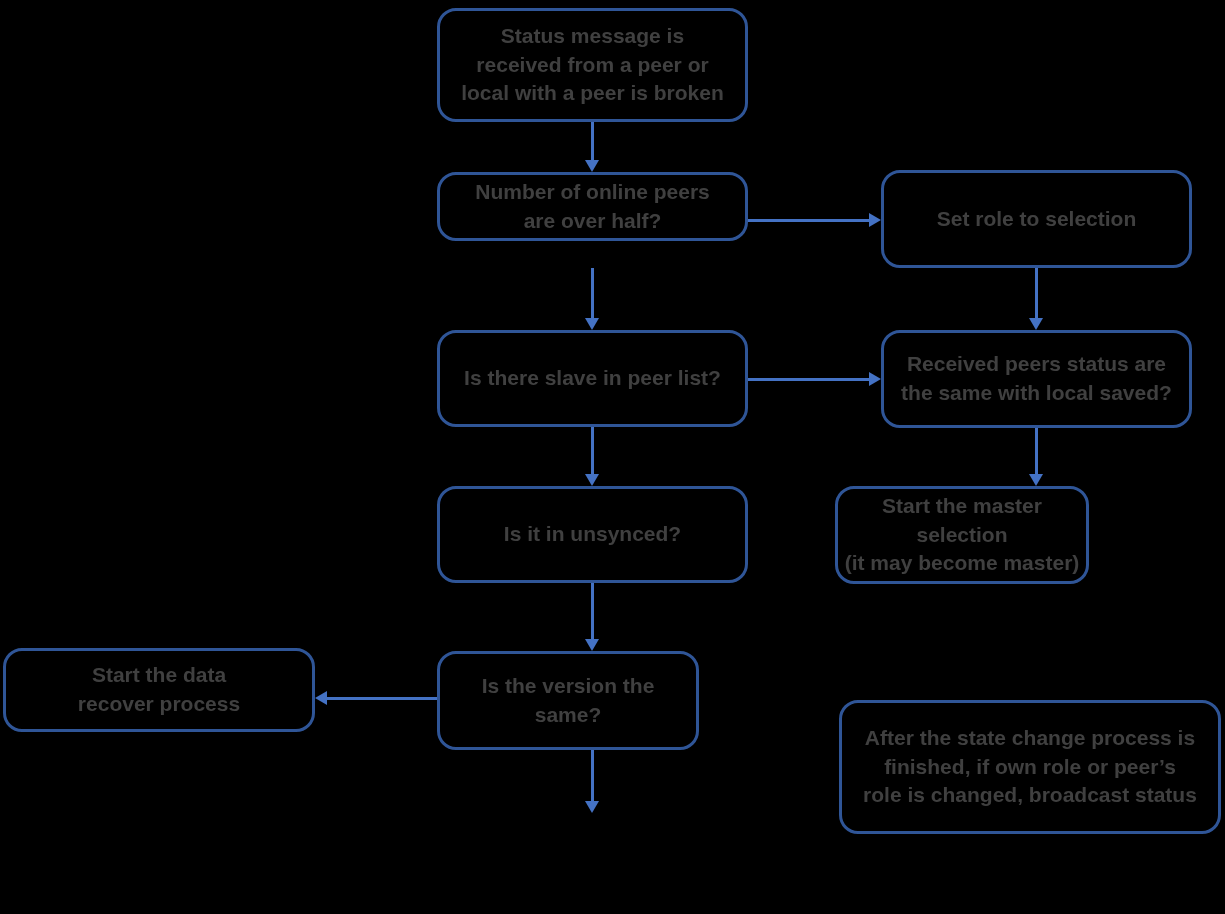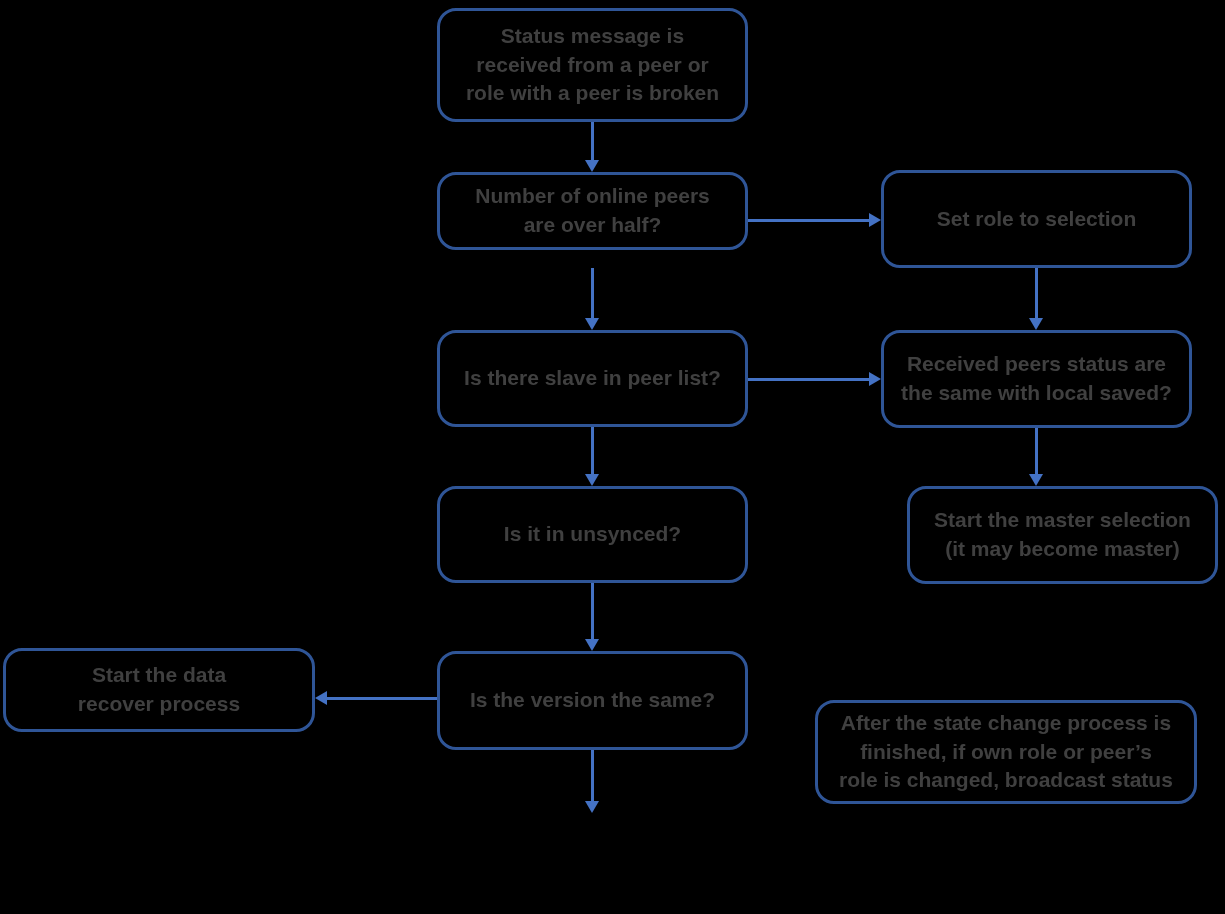--- a/index.html
+++ b/index.html
@@ -42,34 +42,34 @@
   .ah.right { border-top: 7px solid transparent; border-bottom: 7px solid transparent; border-left: 12px solid var(--connector); }
   .ah.left  { border-top: 7px solid transparent; border-bottom: 7px solid transparent; border-right: 12px solid var(--connector); }
 </style>
 </head>
 <body>
 
 <div class="canvas">
 
   <div class="box" style="left:437px; top:8px;   width:311px; height:114px;">Status message is
 received from a peer or
-role with a peer is broken</div>
-  <div class="box" style="left:437px; top:172px; width:311px; height:78px;text-align:center;">Number of online peers
+local with a peer is broken</div>
+  <div class="box" style="left:437px; top:172px; width:311px; height:69px;text-align:center;">Number of online peers
 are over half?</div>
   <div class="box" style="left:881px; top:170px; width:311px; height:98px;">Set role to selection</div>
   <div class="box" style="left:437px; top:330px; width:311px; height:97px;">Is there slave in peer list?</div>
   <div class="box" style="left:437px; top:486px; width:311px; height:97px;">Is it in unsynced?</div>
   <div class="box" style="left:881px; top:330px; width:311px; height:98px;">Received peers status are
 the same with local saved?</div>
-  <div class="box" style="left:907px; top:486px; width:311px; height:98px;">Start the master selection
+  <div class="box" style="left:835px; top:486px; width:254px; height:98px;">Start the master selection
 (it may become master)</div>
-  <div class="box" style="left:437px; top:651px; width:311px; height:99px;">Is the version the same?</div>
+  <div class="box" style="left:437px; top:651px; width:262px; height:99px;">Is the version the same?</div>
   <div class="box" style="left:3px;   top:648px; width:312px; height:84px;">Start the data
 recover process</div>
-  <div class="box" style="left:815px; top:700px; width:382px; height:104px;padding-left:6px;">After the state change process is
+  <div class="box" style="left:839px; top:700px; width:382px; height:134px;padding-left:6px;">After the state change process is
 finished, if own role or peer’s
 role is changed, broadcast status</div>
 
   <div class="line" style="left:591px; top:122px; width:3px; height:40px;"></div>
   <div class="ah down" style="left:585px; top:160px;"></div>
 
   <div class="line" style="left:748px; top:219px; width:123px; height:3px;"></div>
   <div class="ah right" style="left:869px; top:213px;"></div>
 
   <div class="line" style="left:591px; top:268px; width:3px; height:52px;"></div>

